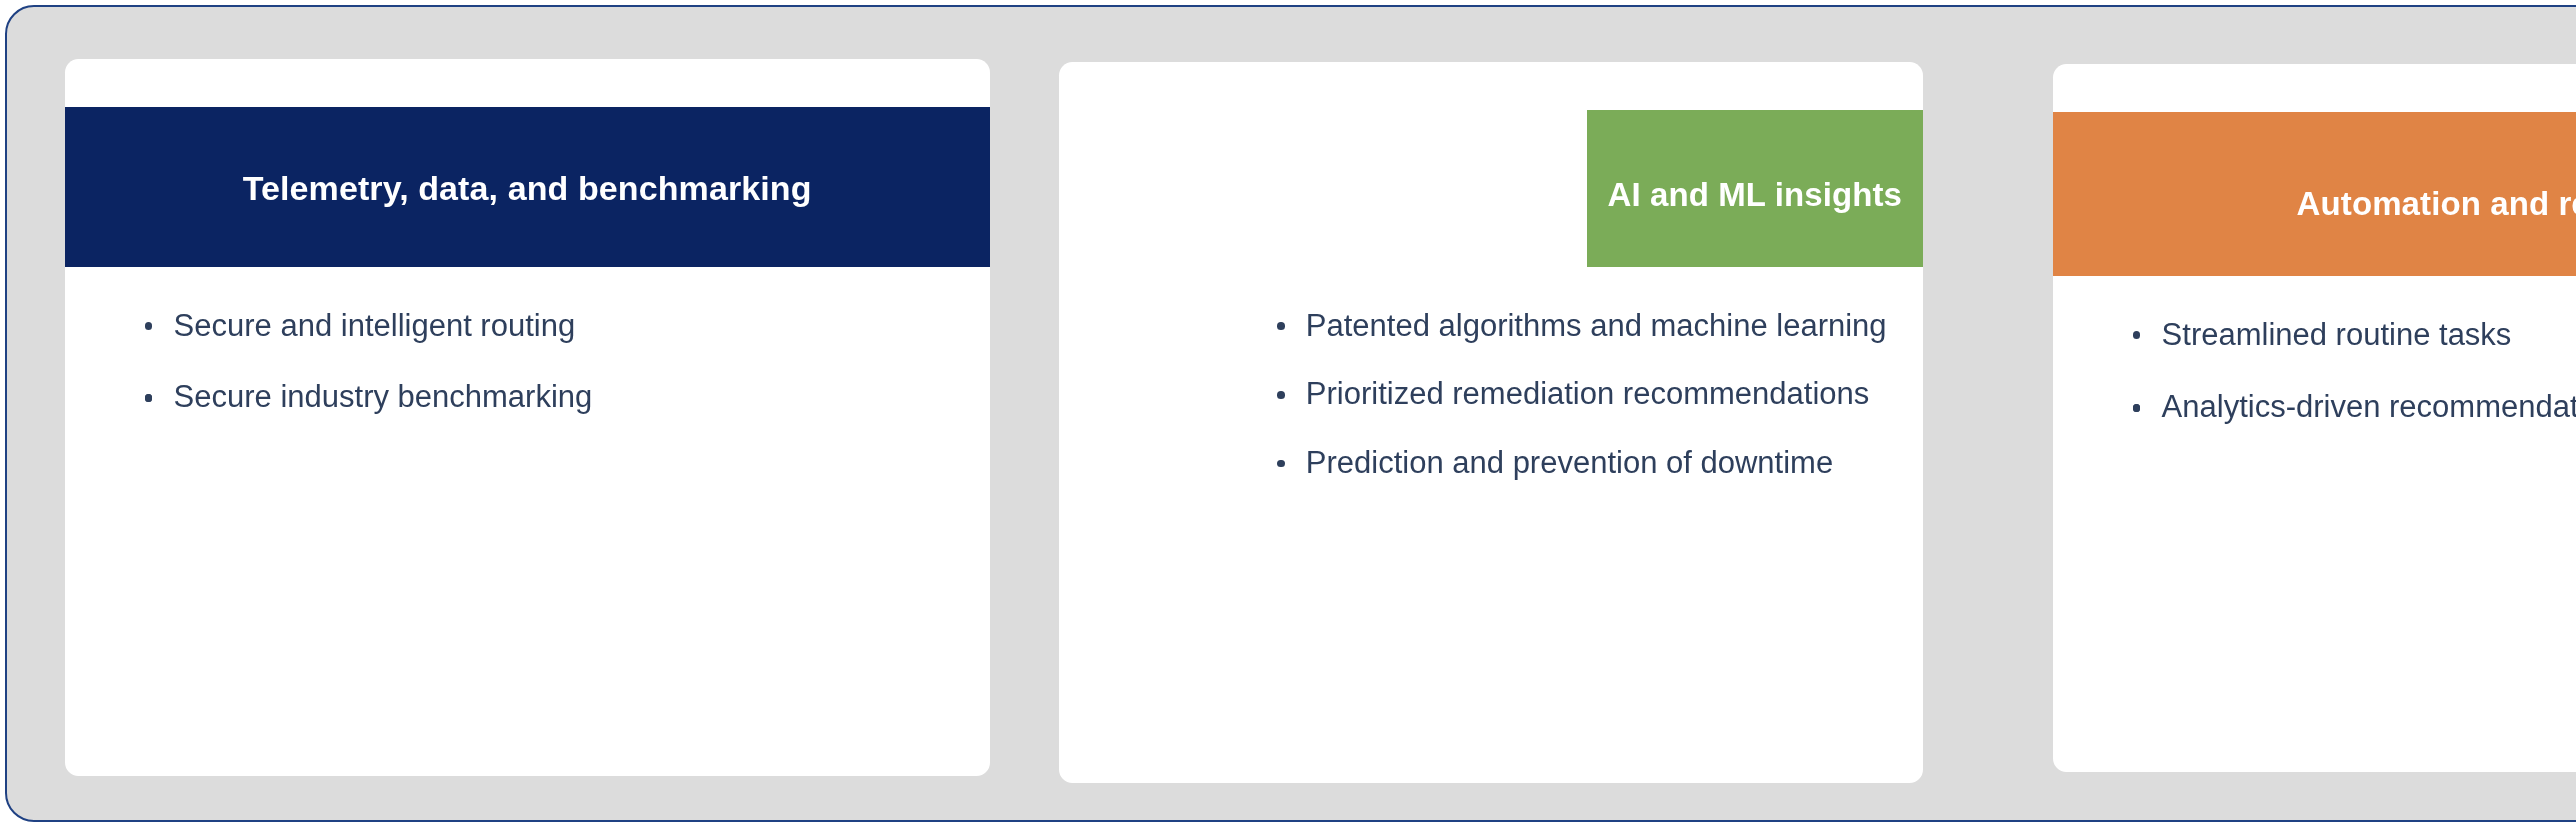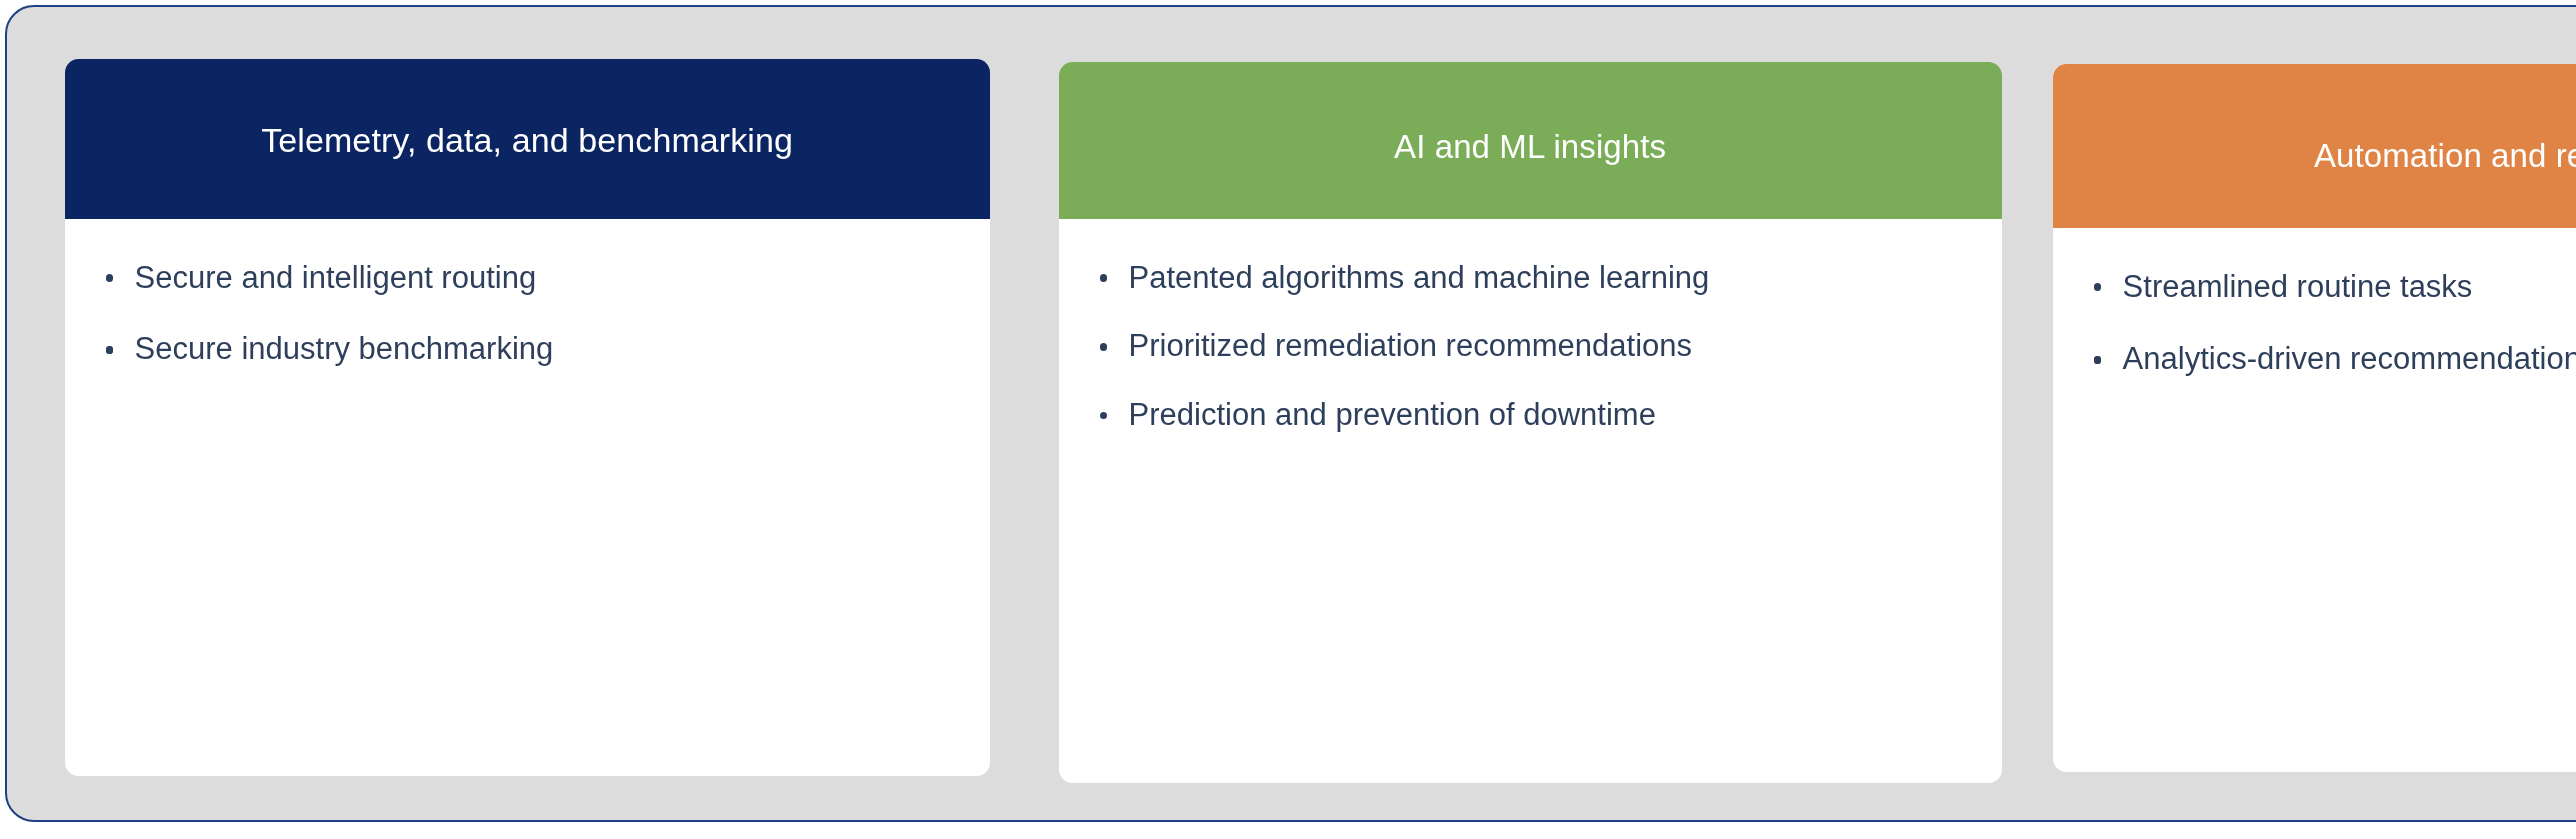--- a/index.html
+++ b/index.html
@@ -42,44 +42,46 @@
     box-sizing: border-box;
     background: #ffffff;
     border-radius: 13.4px;
     overflow: hidden;
     display: flex;
     flex-direction: column;
   }
 
   
   .card-1 { left: 58px;  top: 52px; width: 925px; height: 717px; }
-  .card-2 { left: 1052px; top: 55px; width: 943px; height: 721px; }
+  .card-2 { left: 1052px; top: 55px; width: 864px; height: 721px; align-items: flex-end; }
   .card-3 { left: 2046px; top: 57px; width: 938px; height: 708px; }
 
   .card-header {
     flex: 0 0 auto;
     display: flex;
     align-items: center;
     justify-content: center;
     color: #ffffff;
-    font-weight: normal;
+    font-weight: bold;
     letter-spacing: 0.1px;
     text-align: center;
     padding: 0 20.6px;
     box-sizing: border-box;
+    margin-top: 48px;
   }
 
   .card-1 .card-header { height: 160px; background: #0B2462; font-size: 34px; padding-top: 3.1px; }
   .card-2 .card-header { height: 157px; background: #7BAC58; font-size: 33px; padding-top: 13.4px; }
   .card-3 .card-header { height: 164px; background: #E08445; font-size: 33px; padding-top: 20.6px; }
 
   .card-body {
     flex: 1 1 auto;
     padding: 40px 36px 0 33px;
     box-sizing: border-box;
+    margin-left: 39px;
   }
 
   .bullet-list {
     list-style: none;
     margin: 0;
     padding: 0;
   }
 
   .bullet-item {
     position: relative;

